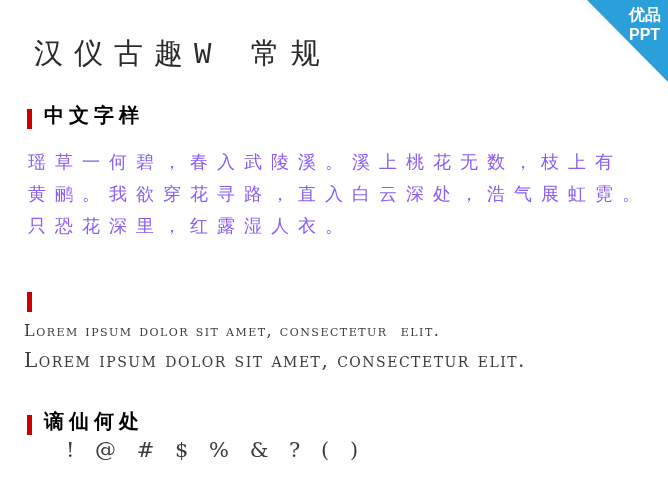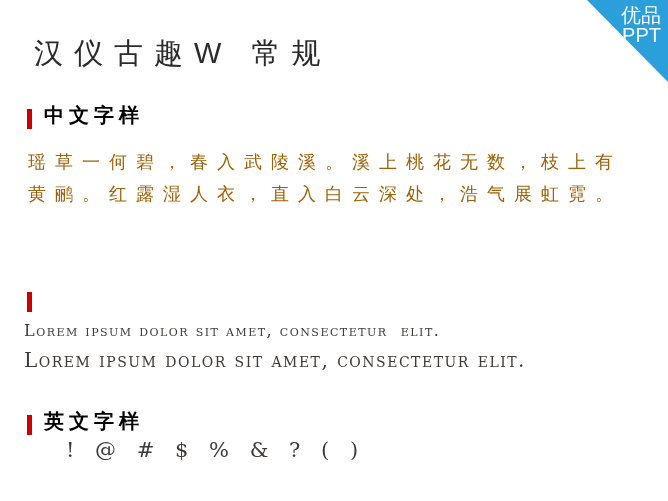--- a/index.html
+++ b/index.html
@@ -20,34 +20,34 @@
     right: 0;
     width: 81px;
     height: 82px;
     background: #2b9fd9;
     clip-path: polygon(0 0, 100% 0, 100% 100%);
   }
   .corner-badge .badge-text {
     position: absolute;
     top: 5px;
     right: 7px;
-    text-align: right;
+    text-align: left;
     color: #ffffff;
     font-family: "Liberation Sans", sans-serif;
-    font-weight: normal;
-    font-size: 20px;
+    font-weight: bold;
+    font-size: 16px;
     line-height: 20px;
   }
 
   
   .font-title {
     position: absolute;
     left: 34px;
     top: 34px;
-    font-family: Liberation Sans, sans-serif;
+    font-family: Liberation Mono, monospace;
     font-size: 29px;
     letter-spacing: 11px;
     color: #2b2b2b;
     white-space: nowrap;
   }
 
   
   .sec-heading {
     position: absolute;
     left: 27px;
@@ -75,21 +75,21 @@
 
   
   .cn-sample {
     position: absolute;
     left: 28px;
     top: 146px;
     font-family: "DejaVu Serif", "Liberation Serif", serif;
     font-size: 18px;
     line-height: 32px;
     letter-spacing: 9px;
-    color: #a16207;
+    color: #8b5cf6;
   }
   .cn-line { white-space: nowrap; }
 
   
   .en-line-small {
     position: absolute;
     left: 24px;
     top: 321px;
     font-family: "DejaVu Serif", "Liberation Serif", serif;
     font-variant: small-caps;
@@ -136,30 +136,31 @@
   </div>
 
   <div class="font-title">汉仪古趣W 常规</div>
 
   <div class="sec-heading hd-chinese">
     <div class="accent-bar"></div>
     <div class="heading-label">中文字样</div>
   </div>
   <div class="cn-sample">
     <div class="cn-line">瑶草一何碧，春入武陵溪。溪上桃花无数，枝上有</div>
-    <div class="cn-line">黄鹂。红露湿人衣，直入白云深处，浩气展虹霓。</div>
+    <div class="cn-line">黄鹂。我欲穿花寻路，直入白云深处，浩气展虹霓。</div>
+    <div class="cn-line">只恐花深里，红露湿人衣。</div>
   </div>
 
   <div class="sec-heading hd-english">
     <div class="accent-bar"></div>
   </div>
   <div class="en-line-small">Lorem ipsum dolor sit amet, consectetur  elit.</div>
   <div class="en-line-large">Lorem ipsum dolor sit amet, consectetur elit.</div>
 
   <div class="sec-heading hd-numbers">
     <div class="accent-bar"></div>
-    <div class="heading-label">英文字样</div>
+    <div class="heading-label">谪仙何处</div>
   </div>
   <div class="numbers-row">
     <span class="symbols">! @ # $ % &amp; ? ( )</span>
   </div>
 
 </div>
 
 </body></html>

